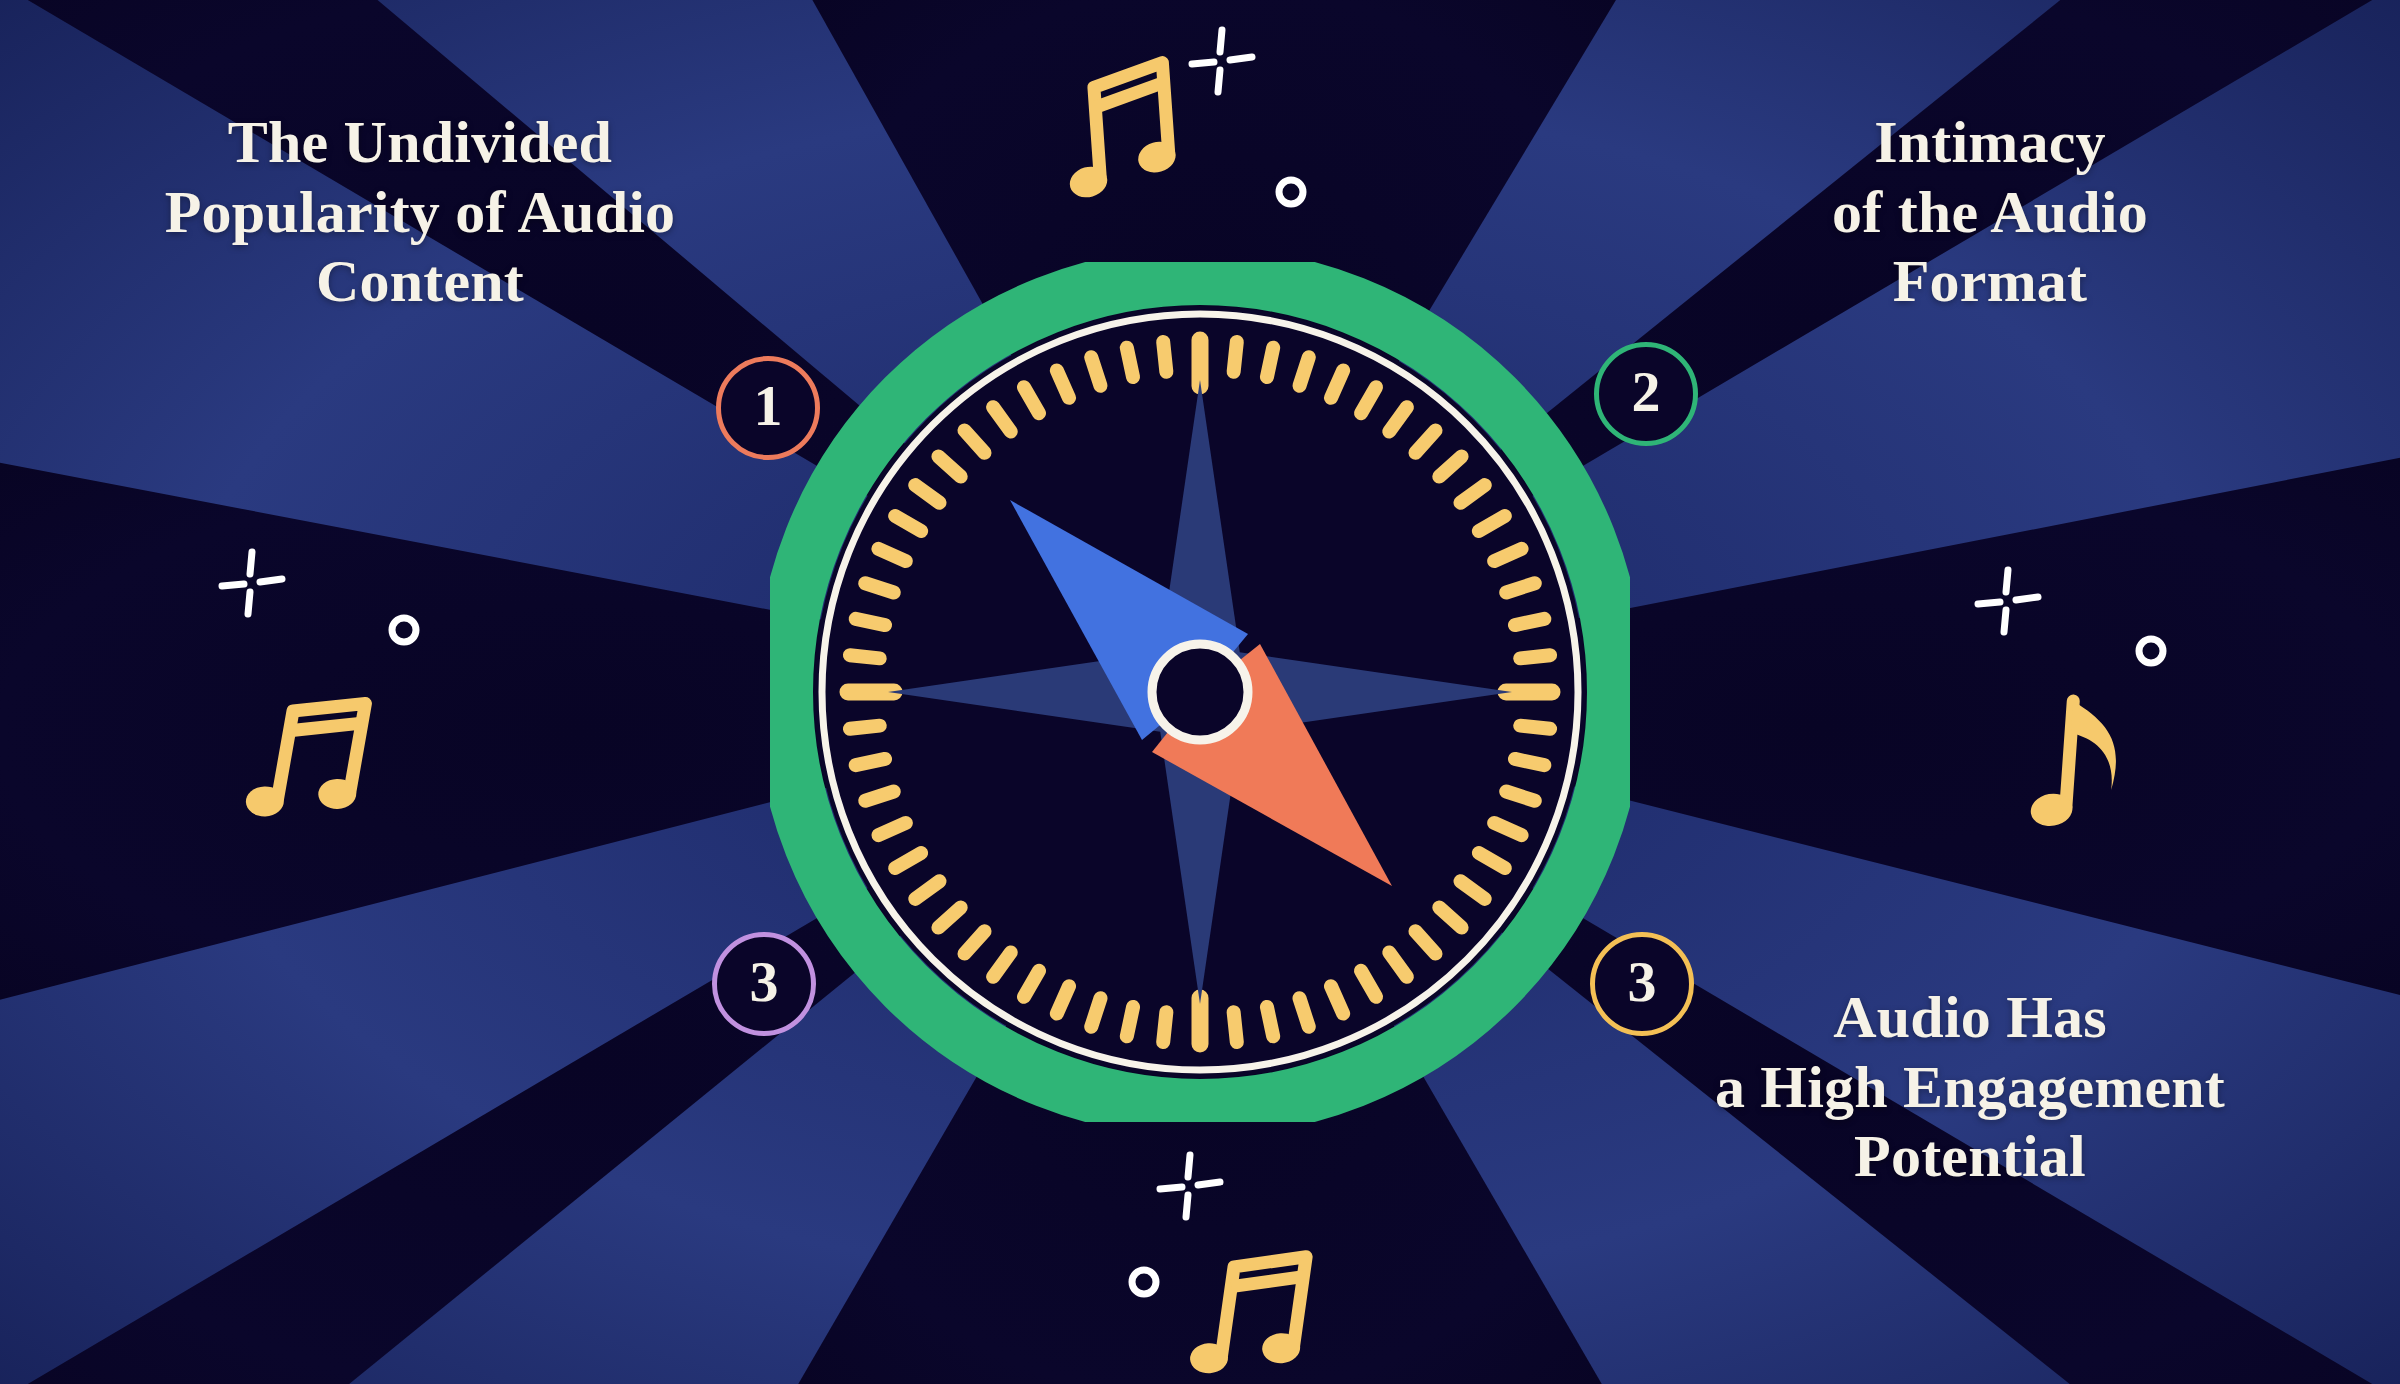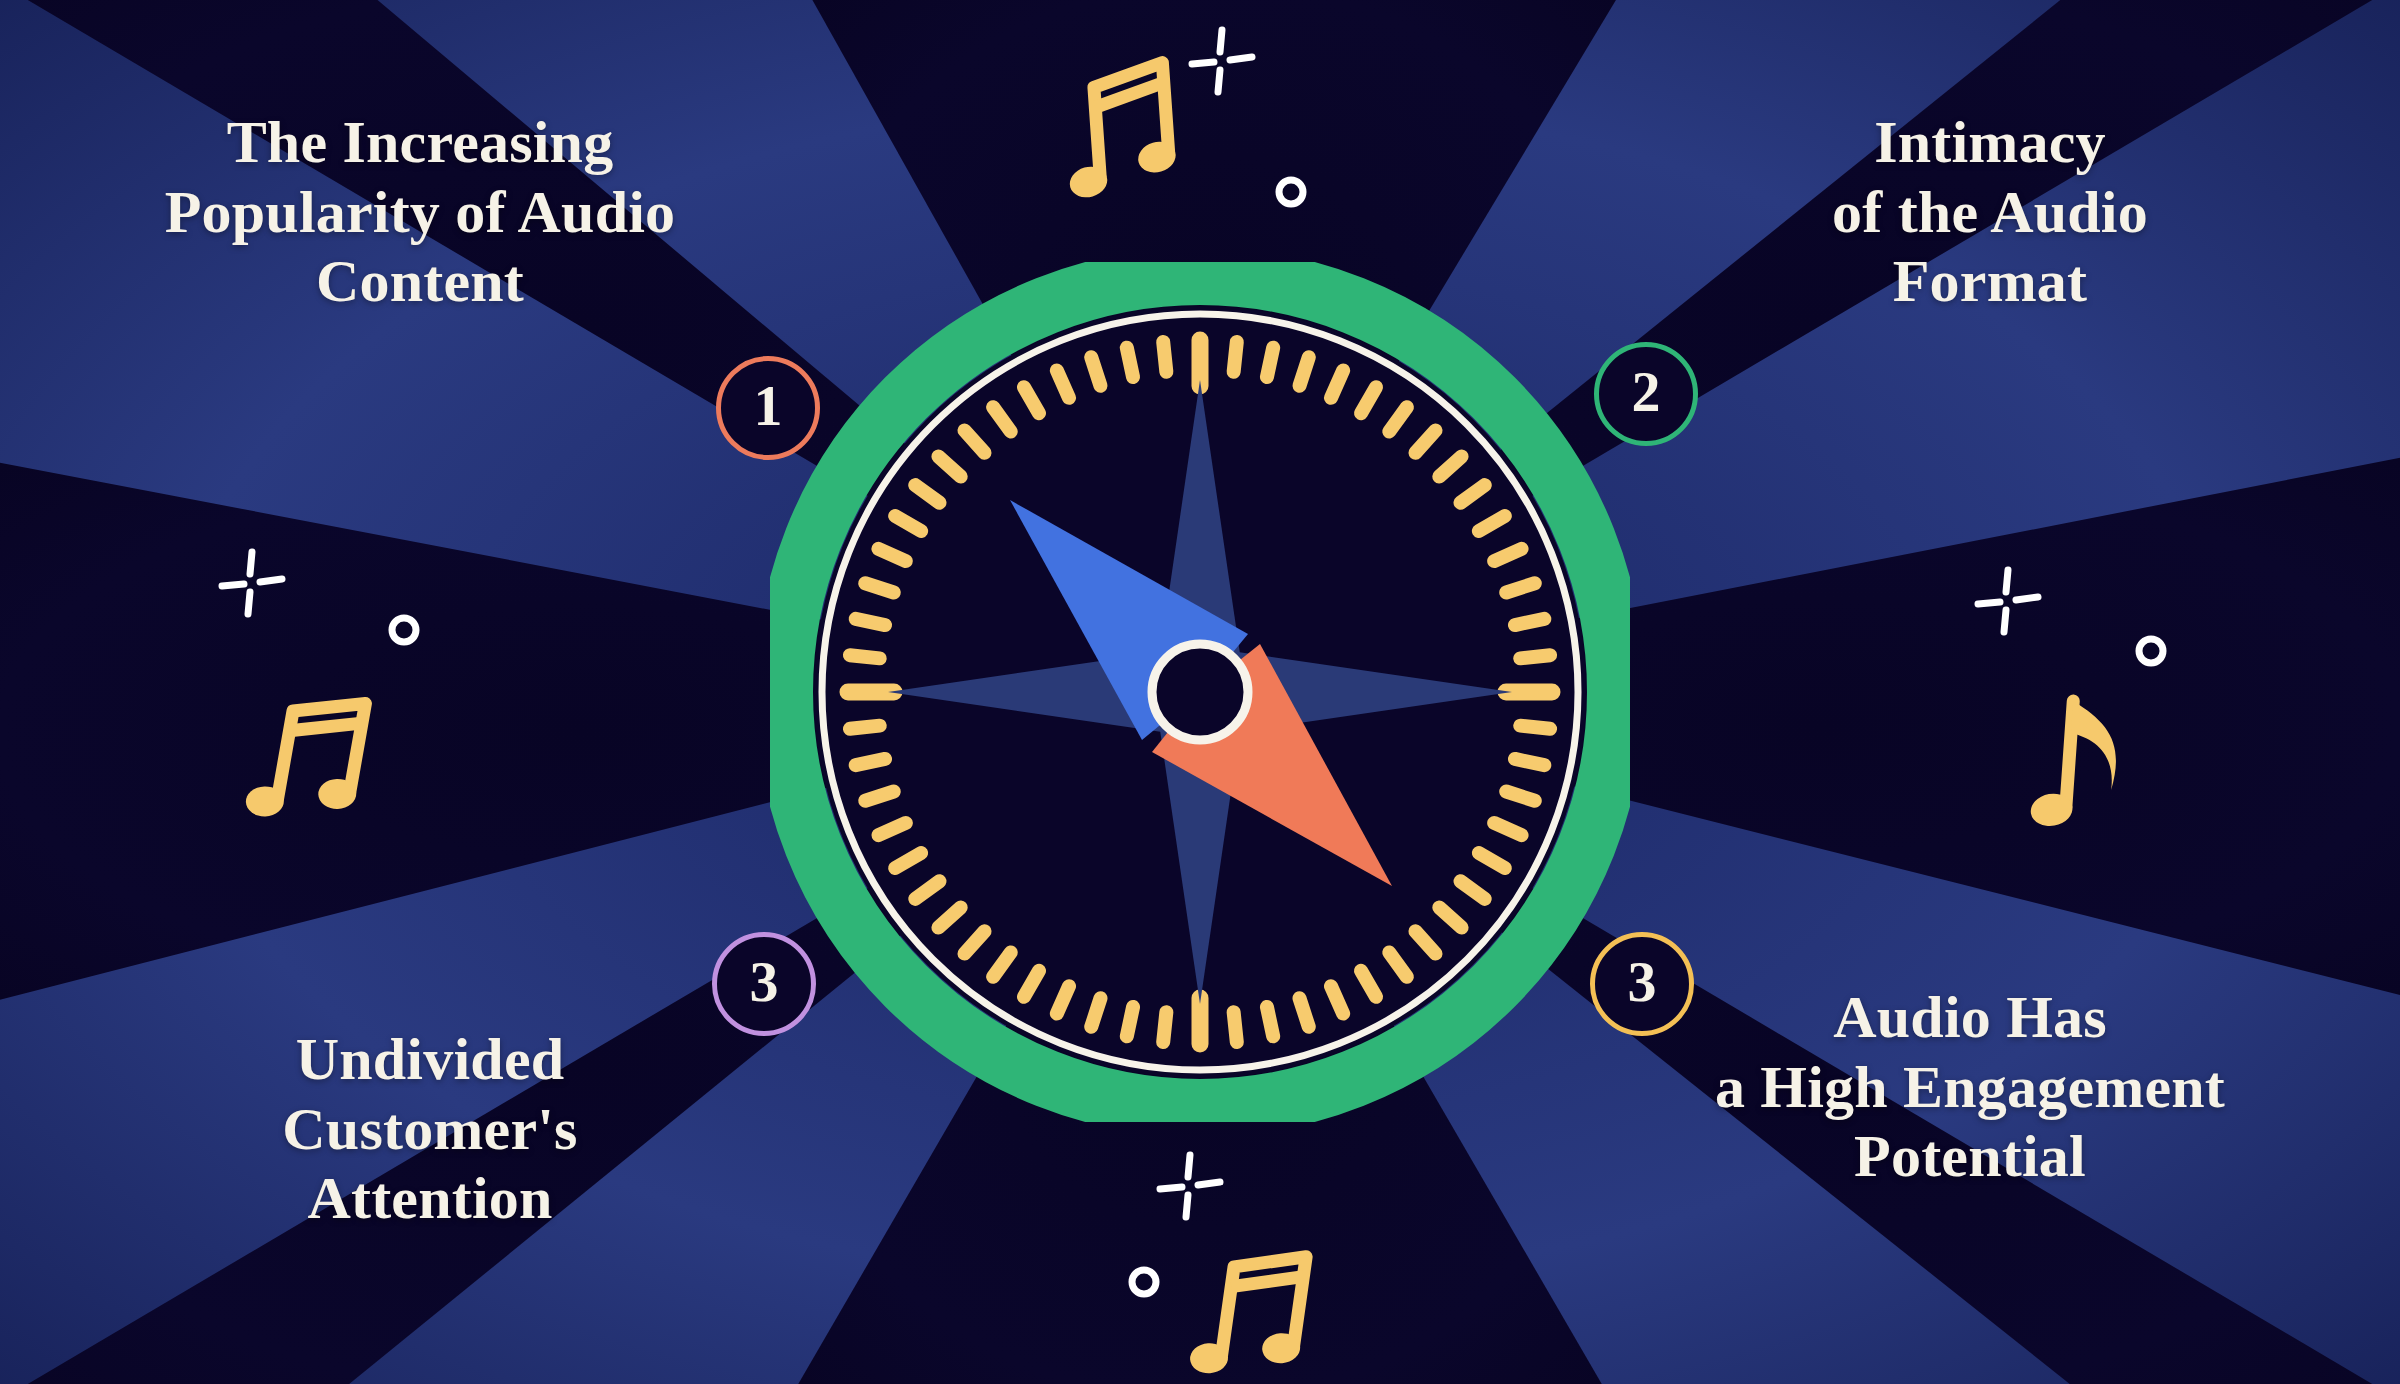--- a/index.html
+++ b/index.html
@@ -256,26 +256,23 @@
   <div class="badge" id="badge-2" style="border-color: rgb(47, 181, 119);">
     <span>2</span>
   </div>
   <div class="badge" id="badge-3" style="border-color: rgb(193, 145, 224);">
     <span>3</span>
   </div>
   <div class="badge" id="badge-4" style="border-color: rgb(244, 192, 85);">
     <span>3</span>
   </div>
 
-  <div class="label" id="label-1">The Increasing
+  <div class="label" id="label-1">The Undivided
 Popularity of Audio
 Content</div>
   <div class="label" id="label-2">Intimacy
 of the Audio
 Format</div>
-  <div class="label" id="label-3">Undivided
-Customer's
-Attention</div>
   <div class="label" id="label-4">Audio Has
 a High Engagement
 Potential</div>
 
 </div>
 
 </body></html>

